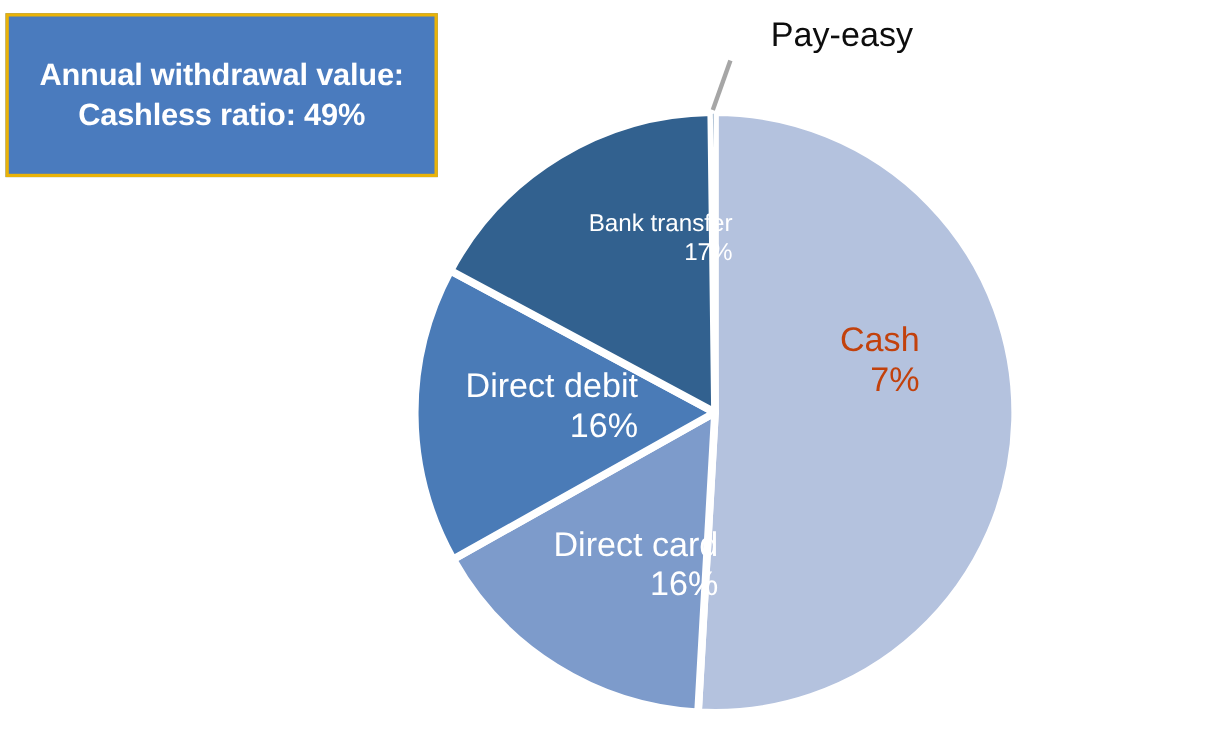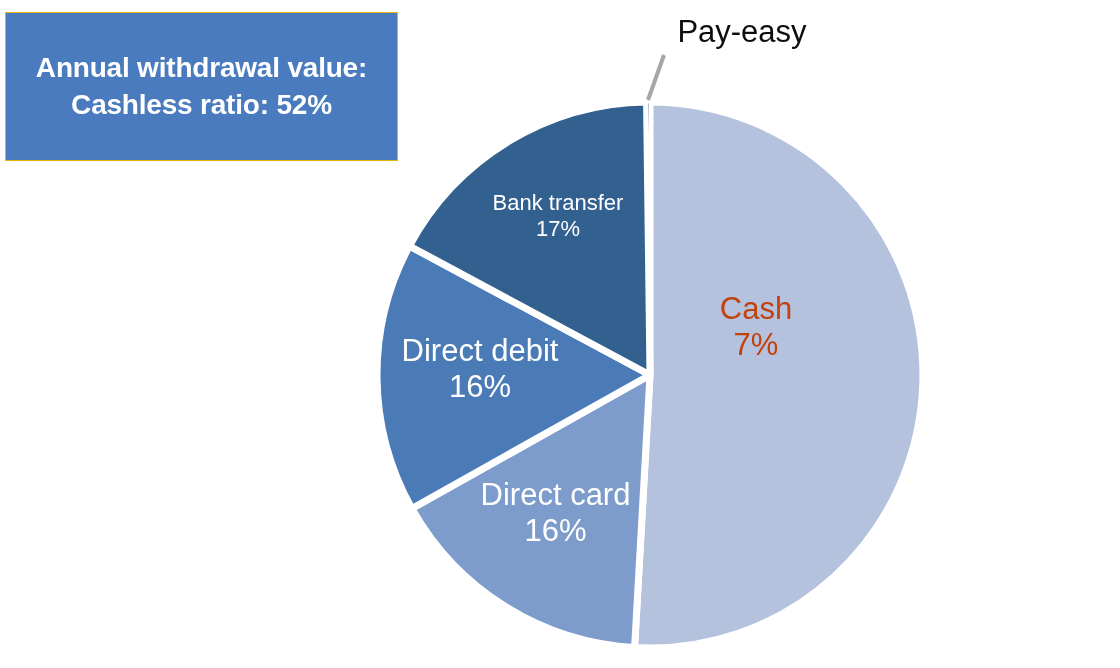--- a/index.html
+++ b/index.html
@@ -24,21 +24,21 @@
   }
 
   
   .info-box {
     position: absolute;
     left: 5px;
     top: 12px;
     width: 393px;
     height: 149px;
     background: #4A7BBE;
-    border: 1px solid #eab308;
+    border: 3px solid #eab308;
     box-sizing: border-box;
     display: flex;
     flex-direction: column;
     align-items: center;
     justify-content: center;
     gap: 2px;
   }
   .info-line {
     color: #ffffff;
     font-weight: bold;
@@ -54,21 +54,21 @@
     position: absolute;
     left: 0;
     top: 0;
     width: 1120px;
     height: 668px;
   }
 
   
   .slice-label {
     position: absolute;
-    text-align: center;
+    text-align: right;
     line-height: 1.16;
     white-space: nowrap;
     font-size: 30px;
   }
   .slice-label .lbl-name { display: block; }
   .slice-label .lbl-val  { display: block; }
 
   .lbl-cash {
     left: 676px; top: 291px; width: 160px;
     color: #c2410c;
@@ -112,21 +112,21 @@
       <path fill="#32618F" stroke="#ffffff" stroke-width="7" stroke-linejoin="round" d="M 650 375 L 409.41 245.98 A 273 273 0 0 1 646.58 102.02 Z"></path>
 
       <path fill="#2F5F92" stroke="#ffffff" stroke-width="3" stroke-linejoin="round" d="M 650 375 L 646.58 102.02 A 273 273 0 0 1 650.00 102.00 Z"></path>
     </g>
 
     <line x1="664" y1="55" x2="648" y2="100" stroke="#A6A6A6" stroke-width="4" stroke-linecap="butt"></line>
   </svg>
 
   <div class="info-box">
     <span class="info-line">Annual withdrawal value:</span>
-    <span class="info-line">Cashless ratio: 52%</span>
+    <span class="info-line">Cashless ratio: 49%</span>
   </div>
 
   <div class="slice-label lbl-payeasy">
     <span class="lbl-name">Pay-easy</span>
   </div>
 
   <div class="slice-label lbl-bank">
     <span class="lbl-name">Bank transfer</span>
     <span class="lbl-val">17%</span>
   </div>

